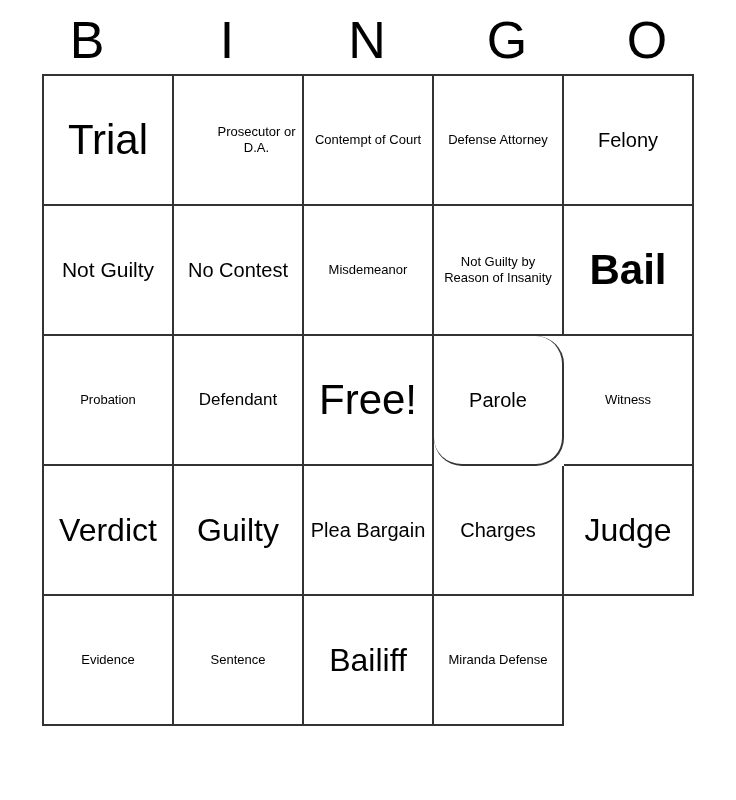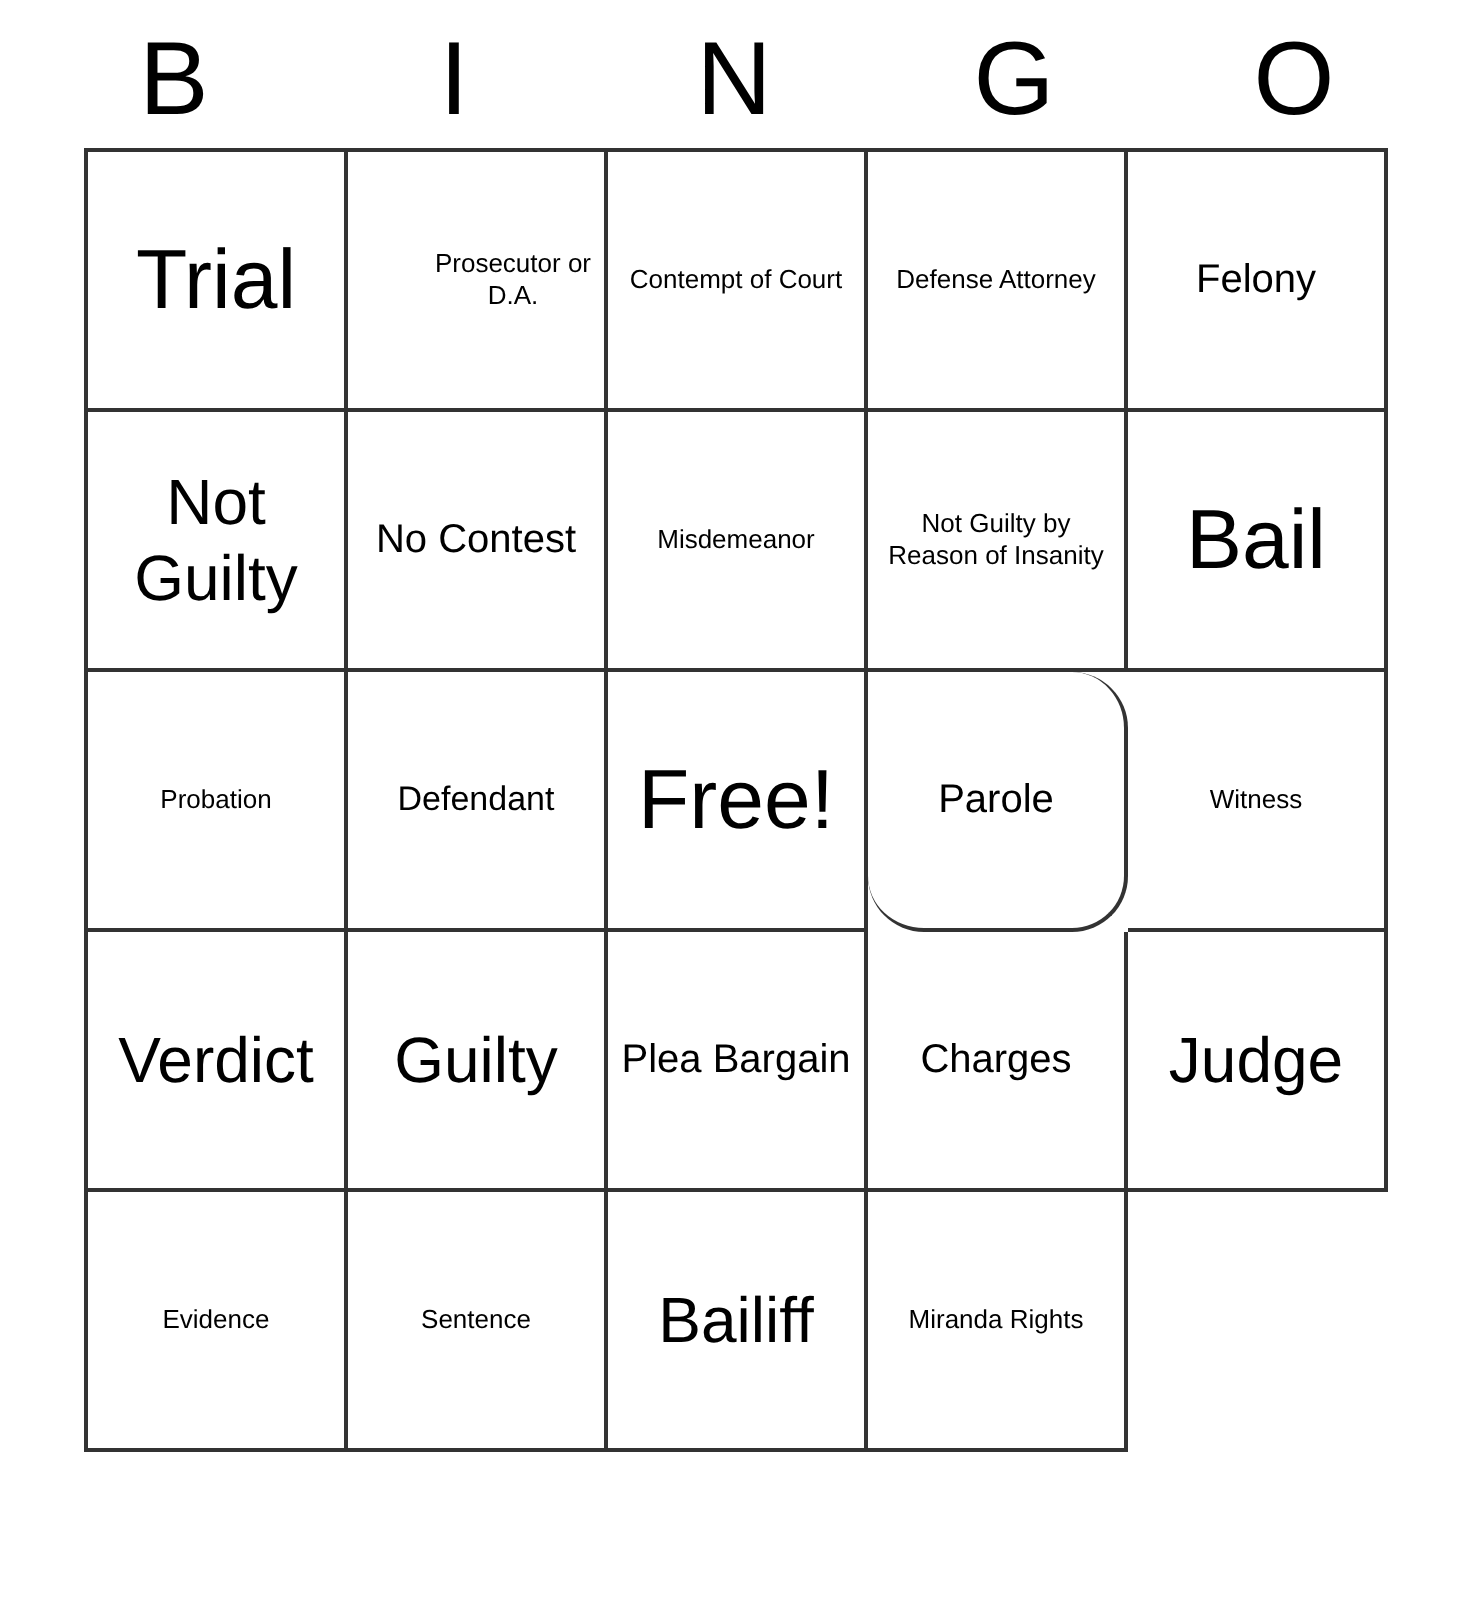--- a/index.html
+++ b/index.html
@@ -64,32 +64,32 @@
   <div class="bingo-letter">G</div>
   <div class="bingo-letter">O</div>
 </div>
 
 <div class="bingo-grid" id="grid-container">
 <div class="bingo-cell" style="font-size: 42px;">Trial</div>
     <div class="bingo-cell" style="font-size: 13px; padding-left: 43px;">Prosecutor or D.A.</div>
     <div class="bingo-cell" style="font-size: 13px;">Contempt of Court</div>
     <div class="bingo-cell" style="font-size: 13px;">Defense Attorney</div>
     <div class="bingo-cell" style="font-size: 20px;">Felony</div>
-    <div class="bingo-cell" style="font-size: 32px;">Not Guilty</div>
+    <div class="bingo-cell" style="font-size: 21px;">Not Guilty</div>
     <div class="bingo-cell" style="font-size: 20px; text-align: right;">No Contest</div>
     <div class="bingo-cell" style="font-size: 13px;">Misdemeanor</div>
     <div class="bingo-cell" style="font-size: 13px;">Not Guilty by Reason of Insanity</div>
-    <div class="bingo-cell" style="font-size: 42px;">Bail</div>
+    <div class="bingo-cell" style="font-size: 42px; font-weight: bold;">Bail</div>
     <div class="bingo-cell" style="font-size: 13px;">Probation</div>
     <div class="bingo-cell" style="font-size: 17px;">Defendant</div>
     <div class="bingo-cell" style="font-size: 42px;">Free!</div>
     <div class="bingo-cell" style="font-size: 20px; border-radius: 28px;">Parole</div>
     <div class="bingo-cell" style="font-size: 13px;">Witness</div>
     <div class="bingo-cell" style="font-size: 32px;">Verdict</div>
     <div class="bingo-cell" style="font-size: 32px;">Guilty</div>
     <div class="bingo-cell" style="font-size: 20px;">Plea Bargain</div>
     <div class="bingo-cell" style="font-size: 20px;">Charges</div>
     <div class="bingo-cell" style="font-size: 32px;">Judge</div>
     <div class="bingo-cell" style="font-size: 13px;">Evidence</div>
     <div class="bingo-cell" style="font-size: 13px;">Sentence</div>
     <div class="bingo-cell" style="font-size: 32px;">Bailiff</div>
-    <div class="bingo-cell" style="font-size: 13px;">Miranda Rights</div>
+    <div class="bingo-cell" style="font-size: 13px;">Miranda Defense</div>
   </div>
 
 </body></html>

